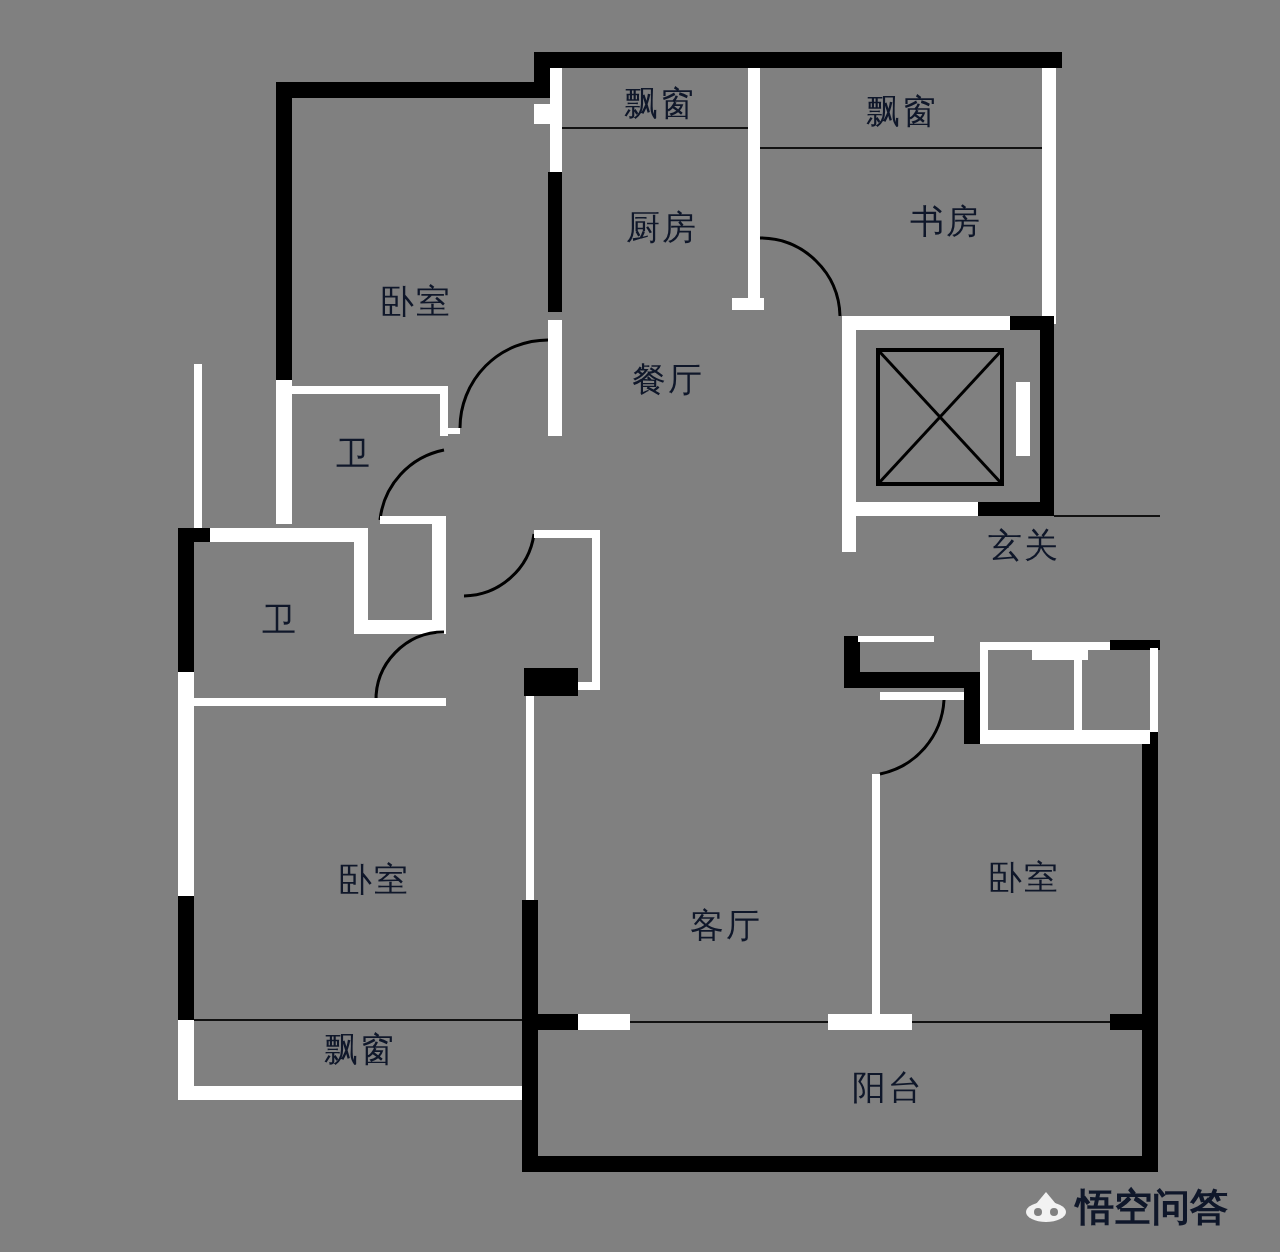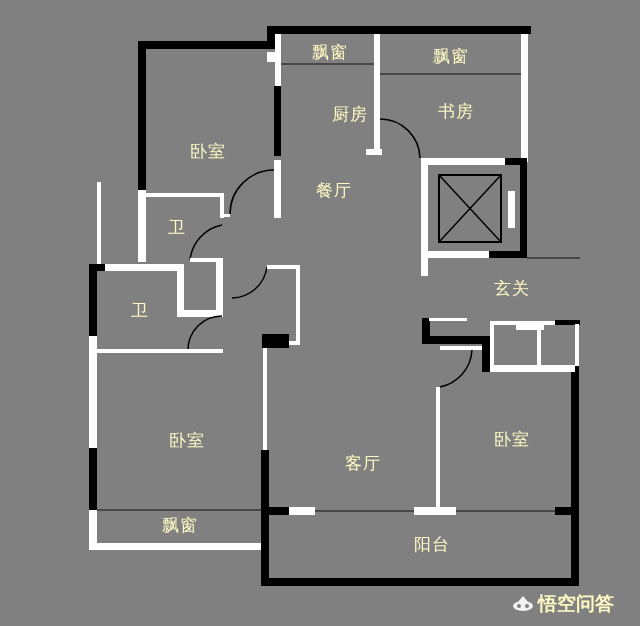--- a/index.html
+++ b/index.html
@@ -1,21 +1,21 @@
 <!DOCTYPE html>
 <html><head>
   <meta charset="utf-8">
   <style>
     html, body { margin:0; padding:0; }
     body { width:640px; height:626px; background:#808080; position:relative; overflow:hidden;
            font-family:"DejaVu Sans", sans-serif; }
     #plan { position:absolute; left:0; top:0; width:640px; height:626px; }
-    .lbl { position:absolute; font-size:17px; color:#fef9c3; white-space:nowrap; transform:translate(-50%,-50%);
+    .lbl { position:absolute; font-size:17px; color:#0f172a; white-space:nowrap; transform:translate(-50%,-50%);
            font-family:"DejaVu Sans", sans-serif; letter-spacing:1px; }
-    .wm { position:absolute; left:512px; top:591px; color:#fef9c3; font-size:19px; font-weight:bold;
+    .wm { position:absolute; left:512px; top:591px; color:#0f172a; font-size:19px; font-weight:bold;
           display:flex; align-items:center; gap:4px; font-family:"DejaVu Sans", sans-serif; }
     .wm-icon { width:22px; height:18px; }
   </style>
 </head>
 <body>
 
 <svg id="plan" viewBox="0 0 640 626" xmlns="http://www.w3.org/2000/svg">
 
   <rect x="267" y="26" width="264" height="8" fill="#000"></rect>
   <rect x="267" y="26" width="8" height="22" fill="#000"></rect>
@@ -98,32 +98,32 @@
   <rect x="490" y="321" width="66" height="4" fill="#fff"></rect>
   <rect x="516" y="324" width="28" height="6" fill="#fff"></rect>
   <rect x="537" y="325" width="4" height="40" fill="#fff"></rect>
   <rect x="555" y="320" width="25" height="5" fill="#000"></rect>
   <rect x="575" y="324" width="4" height="42" fill="#fff"></rect>
   <rect x="490" y="365" width="85" height="7" fill="#fff"></rect>
 </svg>
 
 <div class="lbl" style="left:330px;top:52px">飘窗</div>
 <div class="lbl" style="left:451px;top:56px">飘窗</div>
-<div class="lbl" style="left:350px;top:114px">厨房</div>
-<div class="lbl" style="left:456px;top:111px">书房</div>
+<div class="lbl" style="left:331px;top:114px">厨房</div>
+<div class="lbl" style="left:473px;top:111px">书房</div>
 <div class="lbl" style="left:208px;top:151px">卧室</div>
 <div class="lbl" style="left:334px;top:190px">餐厅</div>
 <div class="lbl" style="left:177px;top:227px">卫</div>
-<div class="lbl" style="left:512px;top:288px">玄关</div>
+<div class="lbl" style="left:512px;top:273px">玄关</div>
 <div class="lbl" style="left:140px;top:310px">卫</div>
 <div class="lbl" style="left:187px;top:440px">卧室</div>
 <div class="lbl" style="left:363px;top:463px">客厅</div>
 <div class="lbl" style="left:512px;top:439px">卧室</div>
 <div class="lbl" style="left:180px;top:525px">飘窗</div>
-<div class="lbl" style="left:432px;top:544px">阳台</div>
+<div class="lbl" style="left:444px;top:544px">阳台</div>
 
 <div class="wm">
   <svg class="wm-icon" viewBox="0 0 22 18">
     <path d="M11 1 L16 7 L6 7 Z" fill="#f2f2f2"></path>
     <ellipse cx="11" cy="11" rx="10" ry="5" fill="#f2f2f2"></ellipse>
     <circle cx="7" cy="11" r="2" fill="#808080"></circle>
     <circle cx="15" cy="11" r="2" fill="#808080"></circle>
   </svg>
   <span>悟空问答</span>
 </div>

